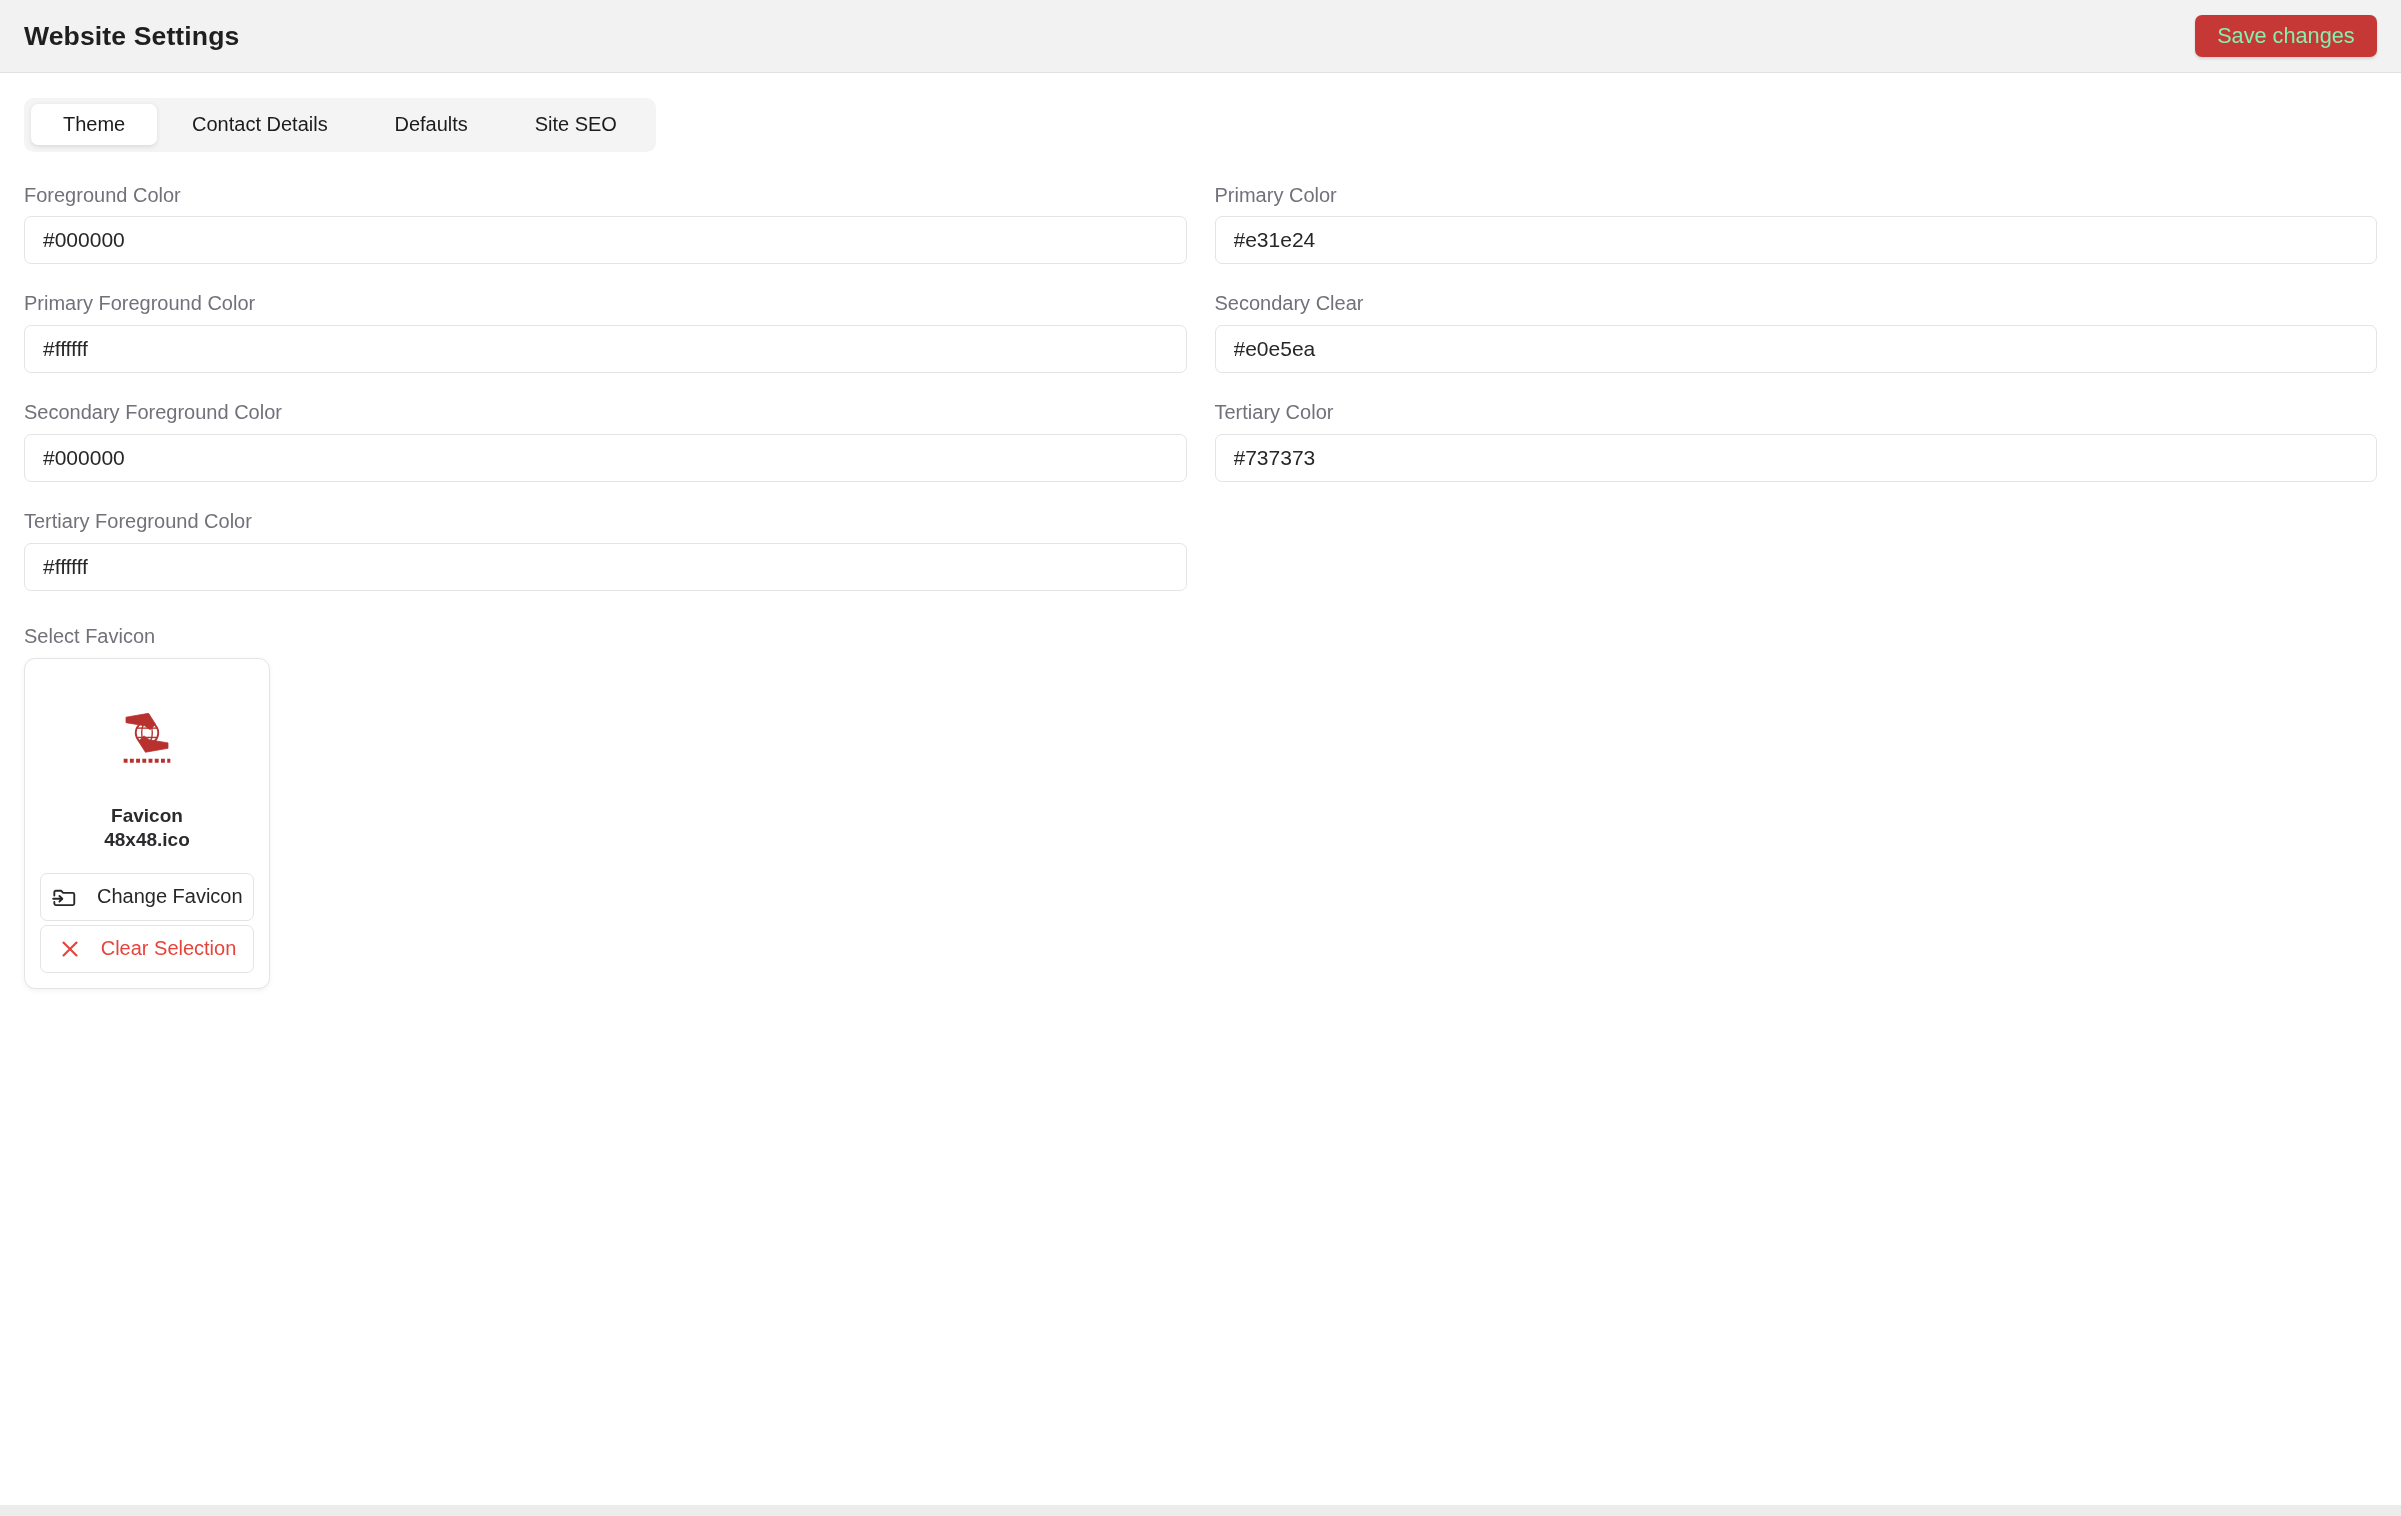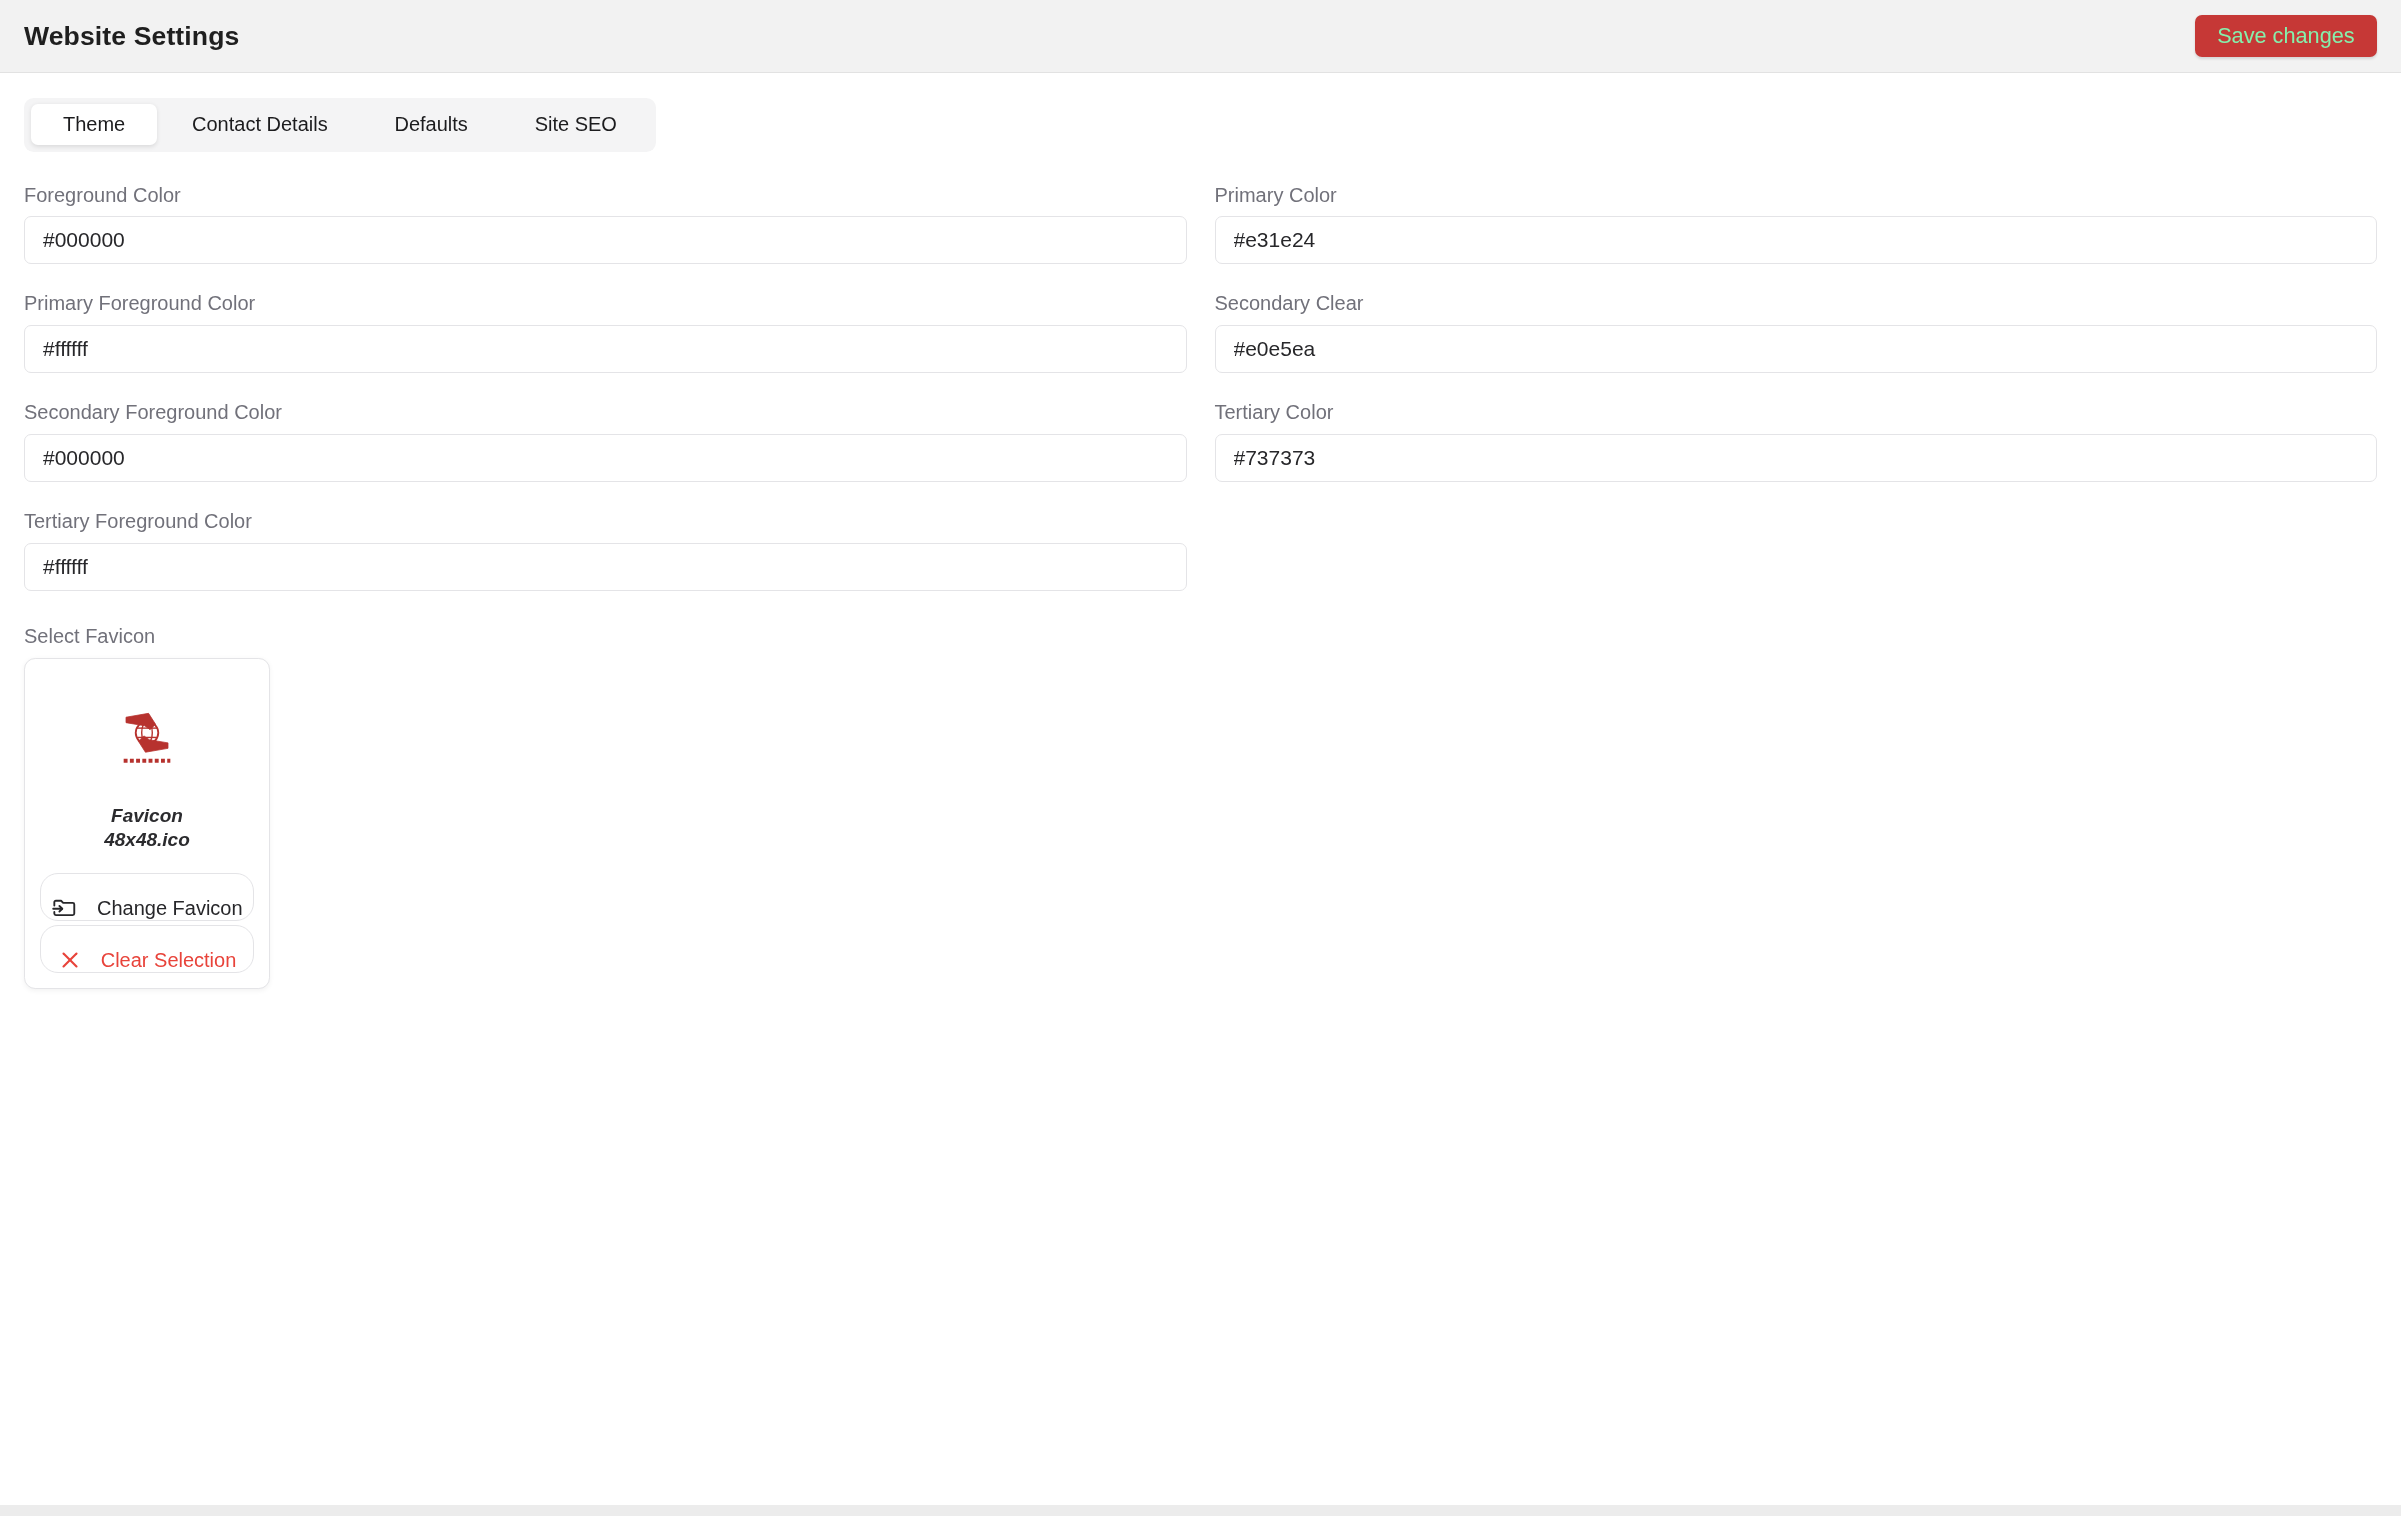--- a/index.html
+++ b/index.html
@@ -121,32 +121,31 @@
     align-items: center;
     justify-content: center;
   }
   .favicon-name {
     font-size: 19px;
     font-weight: 700;
     color: #2b2b2e;
     text-align: center;
     line-height: 24.5px;
     margin-bottom: 19.6px;
-    font-style: italic;
   }
   .card-btn {
     width: 100%;
     height: 48px;
     display: flex;
-    align-items: flex-end;
+    align-items: center;
     justify-content: center;
     gap: 19px;
     background: #ffffff;
     border: 1.4px solid #e4e4e7;
-    border-radius: 18px;
+    border-radius: 7px;
     font-family: "Liberation Sans", sans-serif;
     font-size: 20px;
     font-weight: 500;
     color: #27272a;
     cursor: pointer;
   }
   .card-btn + .card-btn { margin-top: 4px; }
   .card-btn.clear { color: #e8433a; }
   .btn-icon { display: inline-flex; flex: none; }
 </style>

